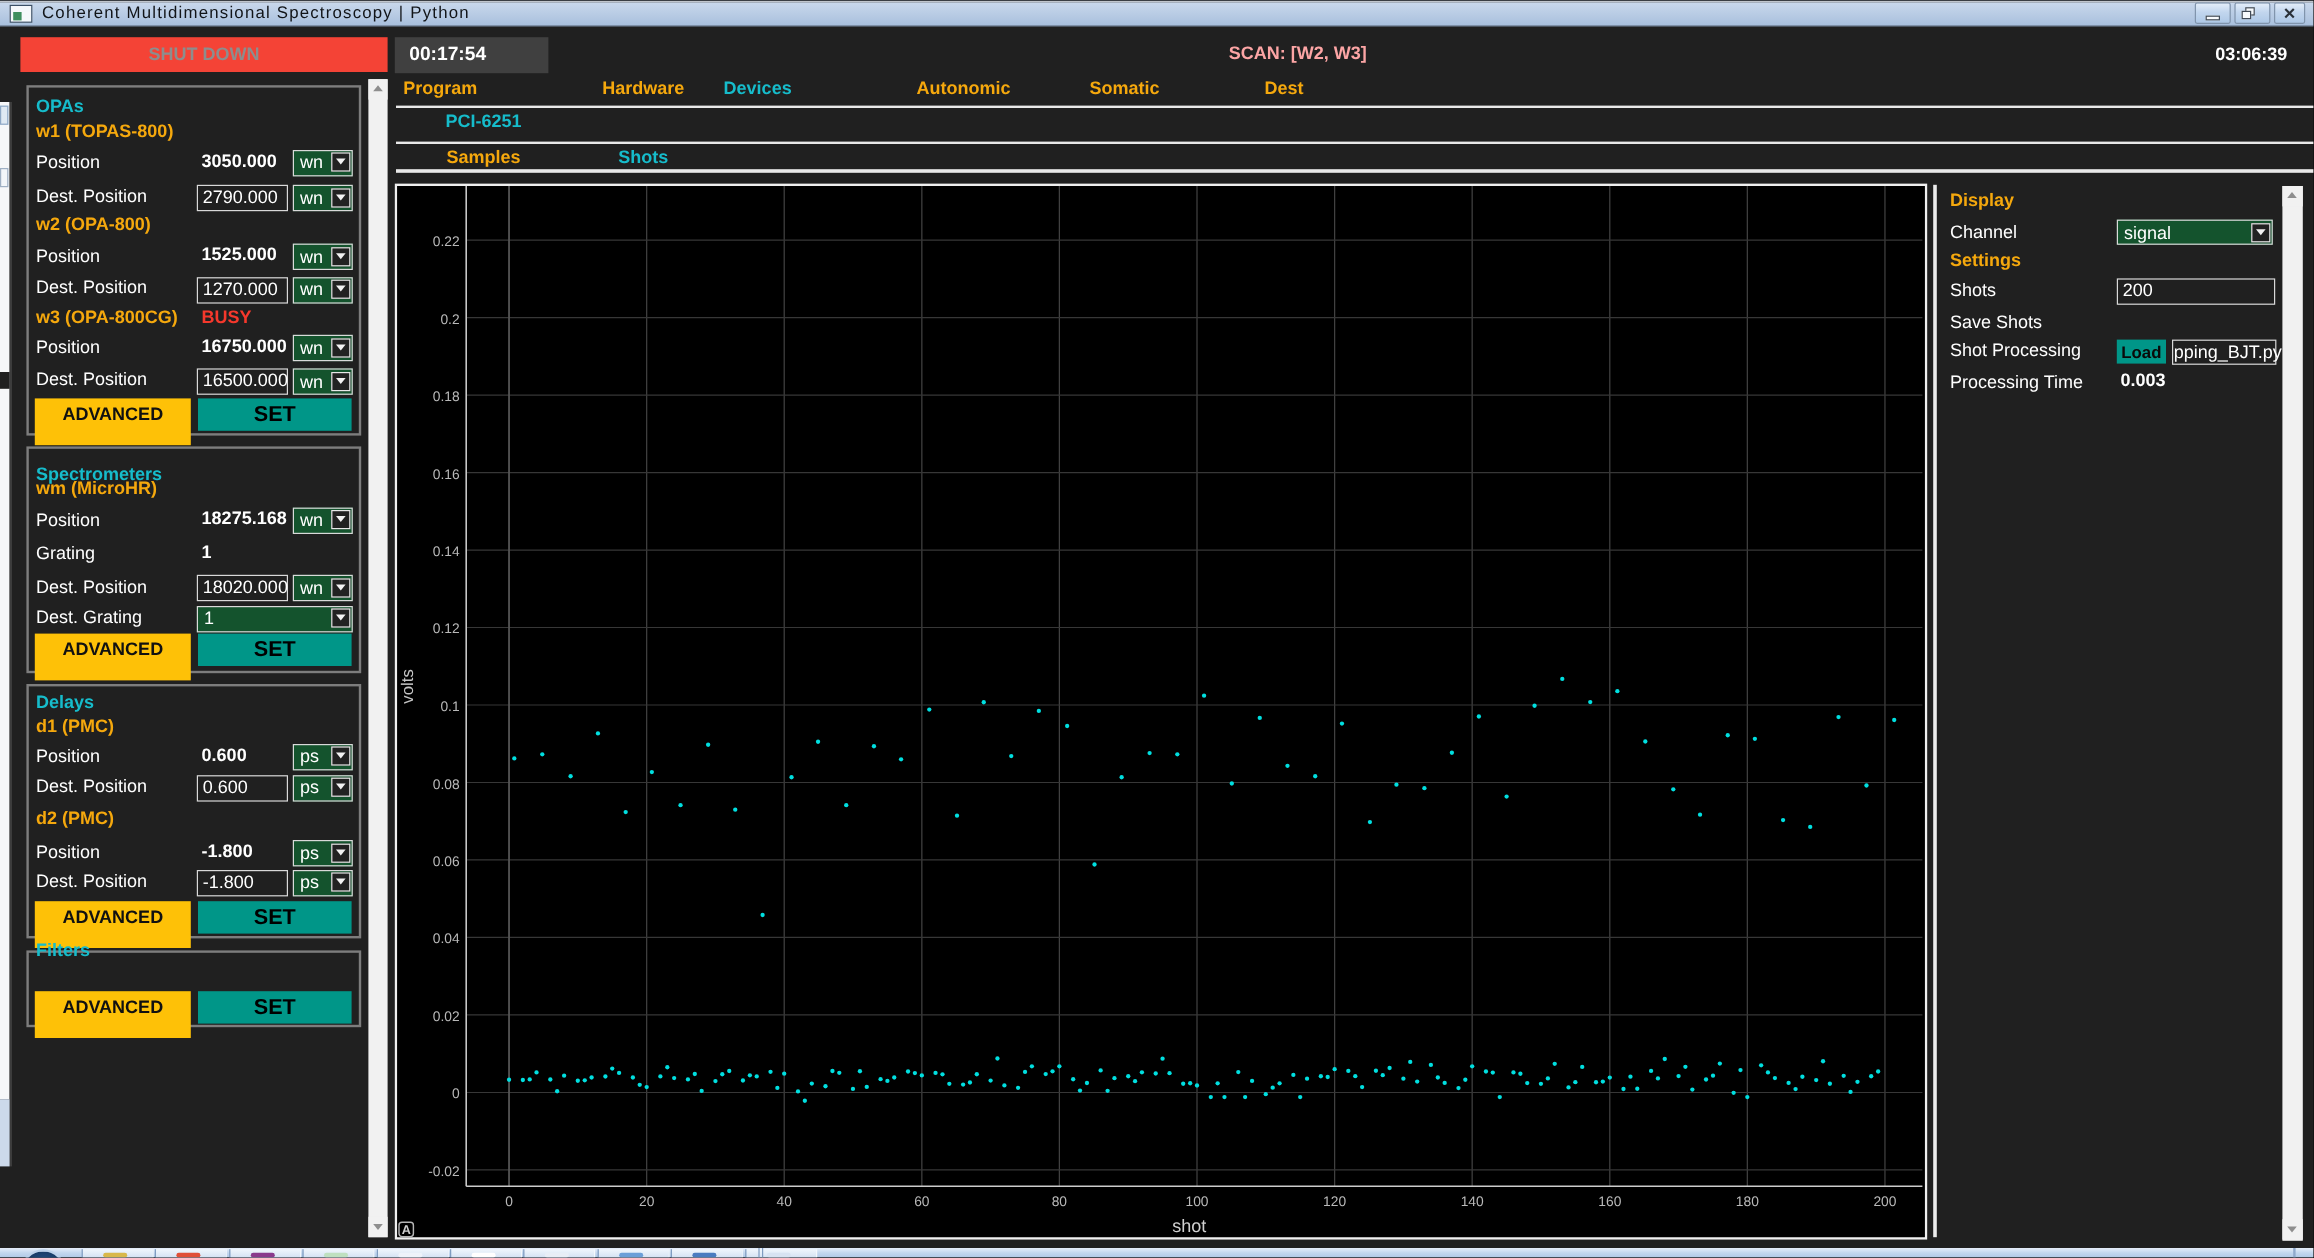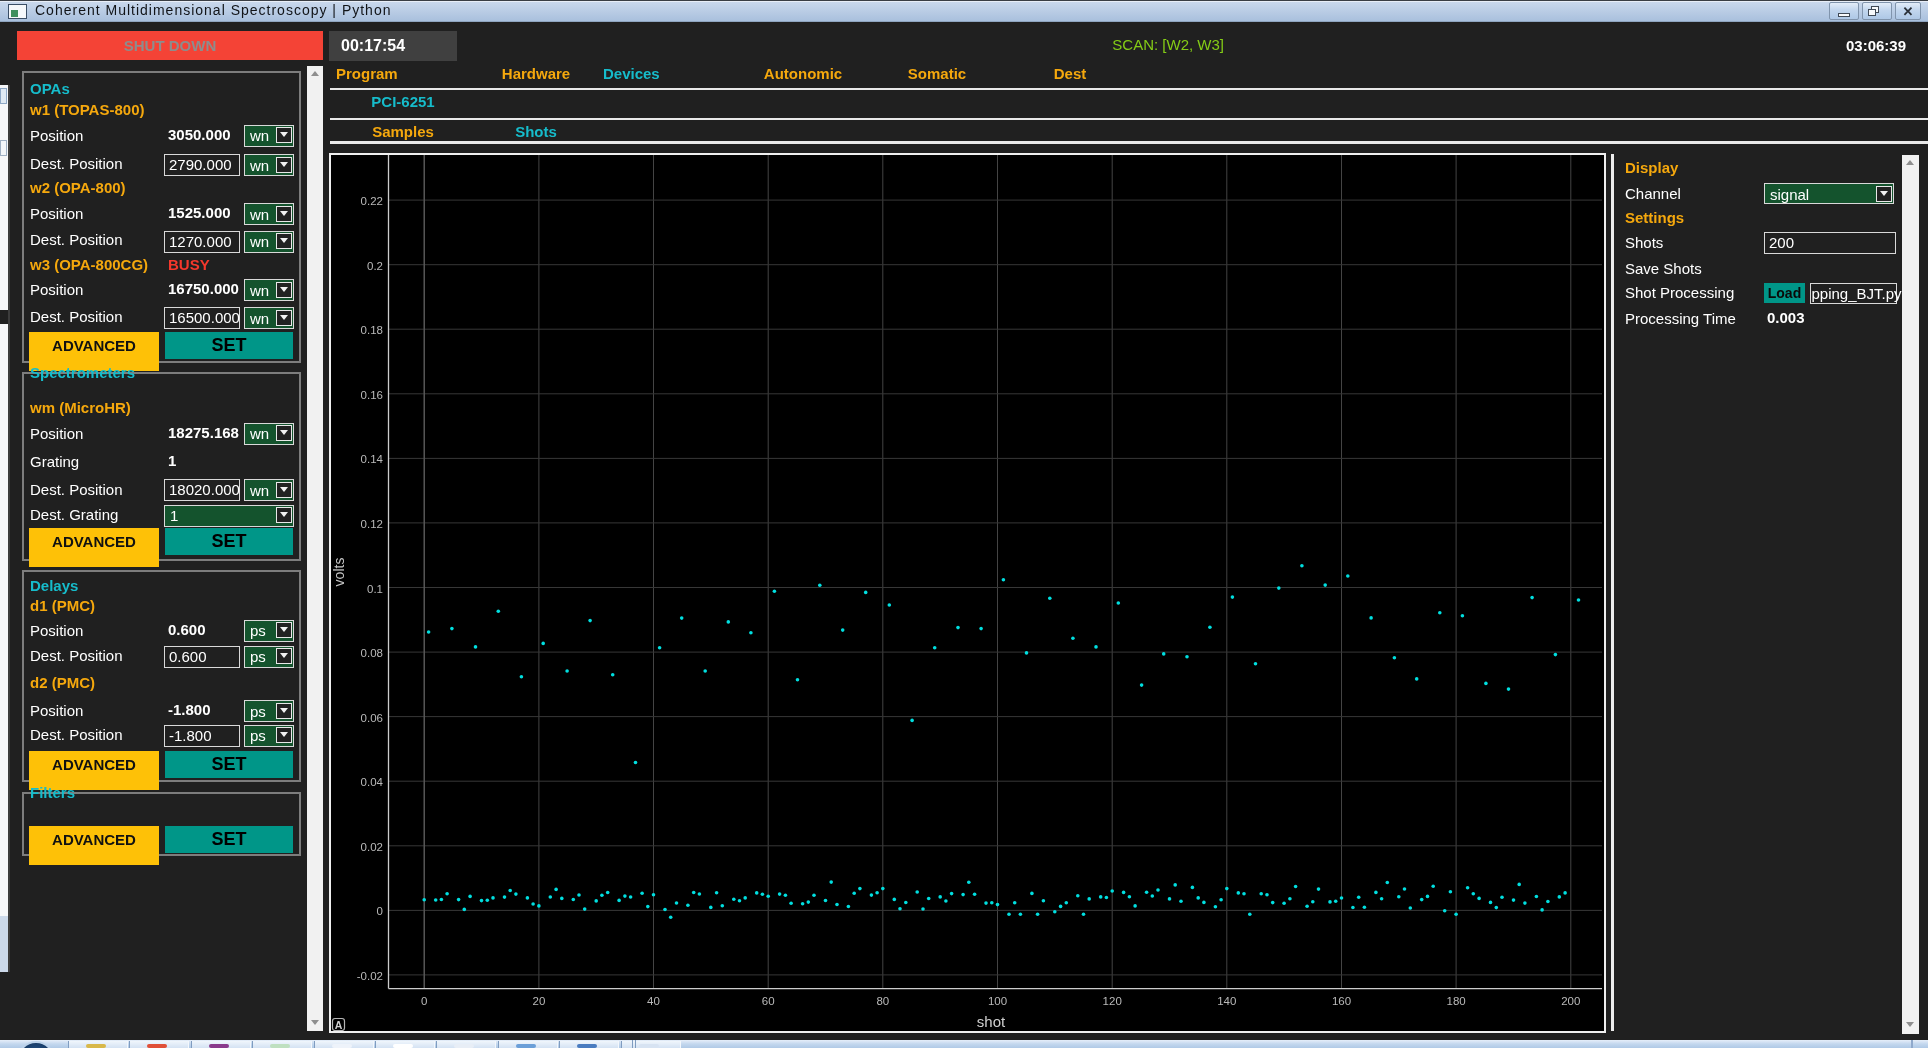--- a/index.html
+++ b/index.html
@@ -41,21 +41,21 @@
 <div class="abs" style="left:1868px;top:9px;width:8px;height:7px;background:#f8fafc;border:1.5px solid #404a56"></div>
 <div class="abs" style="left:1895px;top:2px;width:26px;height:18px;background:linear-gradient(#e3edf9,#c2d6ee 45%,#aec8e6);border:1px solid #8094ac;border-radius:2px;color:#2a3038;font-weight:bold;font-size:13px;text-align:center;line-height:17px">✕</div>
 <div class="abs" style="left:0;top:85px;width:8px;height:831px;background:#f6f7f9"></div>
 <div class="abs" style="left:7.5px;top:85px;width:2px;height:887px;background:#3c3c3c"></div>
 <div class="abs" style="left:0;top:88px;width:7px;height:16px;background:#dfe9f3;border:1px solid #8ea8c6"></div>
 <div class="abs" style="left:0;top:140px;width:7px;height:16px;background:#f3f6fa;border:1px solid #9fb0c4"></div>
 <div class="abs" style="left:0;top:310px;width:8px;height:14px;background:#202020"></div>
 <div class="abs" style="left:0;top:916px;width:8px;height:56px;background:#ccd9ea"></div>
 <div class="abs" style="left:17px;top:31px;width:306px;height:29px;background:#f44336;color:#8d8d8d;font-weight:bold;font-size:15px;text-align:center;line-height:29px">SHUT DOWN</div>
 <div class="abs" style="left:329px;top:31px;width:128px;height:30px;background:#404040;color:#fff;font-weight:bold;font-size:16px;line-height:30px;padding-left:12px">00:17:54</div>
-<div class="abs" style="left:1024px;top:36px;width:200px;text-align:right;color:#84cc16;font-weight:normal;font-size:15px">SCAN: [W2, W3]</div>
+<div class="abs" style="left:1024px;top:36px;width:200px;text-align:left;color:#fca5a5;font-weight:bold;font-size:15px">SCAN: [W2, W3]</div>
 <div class="abs" style="left:1846px;top:36.5px;color:#fff;font-weight:bold;font-size:15px">03:06:39</div>
 <div class="gbox abs" style="left:22px;top:71px;width:279px;height:292px"></div>
 <div class="gbox abs" style="left:22px;top:372px;width:279px;height:189px"></div>
 <div class="gbox abs" style="left:22px;top:570px;width:279px;height:212px"></div>
 <div class="gbox abs" style="left:22px;top:792px;width:279px;height:64px"></div>
 <div class="hc abs" style="left:30px;top:80px">OPAs</div>
 <div class="hy abs" style="left:30px;top:101px">w1 (TOPAS-800)</div>
 <div class="lab abs" style="left:30px;top:127px">Position</div>
 <div class="val abs" style="left:168px;top:126px">3050.000</div>
 <div class="combo abs" style="left:244px;top:124.5px;width:50px;height:22px">
@@ -102,21 +102,21 @@
 <div class="lab abs" style="left:30px;top:307.5px">Dest. Position</div>
 <div class="inp abs" style="left:164px;top:307px;width:76px;height:22px;">16500.000</div>
 <div class="combo abs" style="left:244px;top:307px;width:50px;height:22px">
     <span class="cbt">wn</span>
     <span class="cbarr">
       <i></i>
     </span>
   </div>
 <div class="badv abs" style="left:29px;top:332px">ADVANCED</div>
 <div class="bset abs" style="left:165px;top:332px">SET</div>
-<div class="hc abs" style="left:30px;top:364px">Spectrometers</div>
+<div class="hc abs" style="left:30px;top:387px">Spectrometers</div>
 <div class="hy abs" style="left:30px;top:399px">wm (MicroHR)</div>
 <div class="lab abs" style="left:30px;top:424.5px">Position</div>
 <div class="val abs" style="left:168px;top:424px">18275.168</div>
 <div class="combo abs" style="left:244px;top:422.5px;width:50px;height:22px">
     <span class="cbt">wn</span>
     <span class="cbarr">
       <i></i>
     </span>
   </div>
 <div class="lab abs" style="left:30px;top:452.5px">Grating</div>

